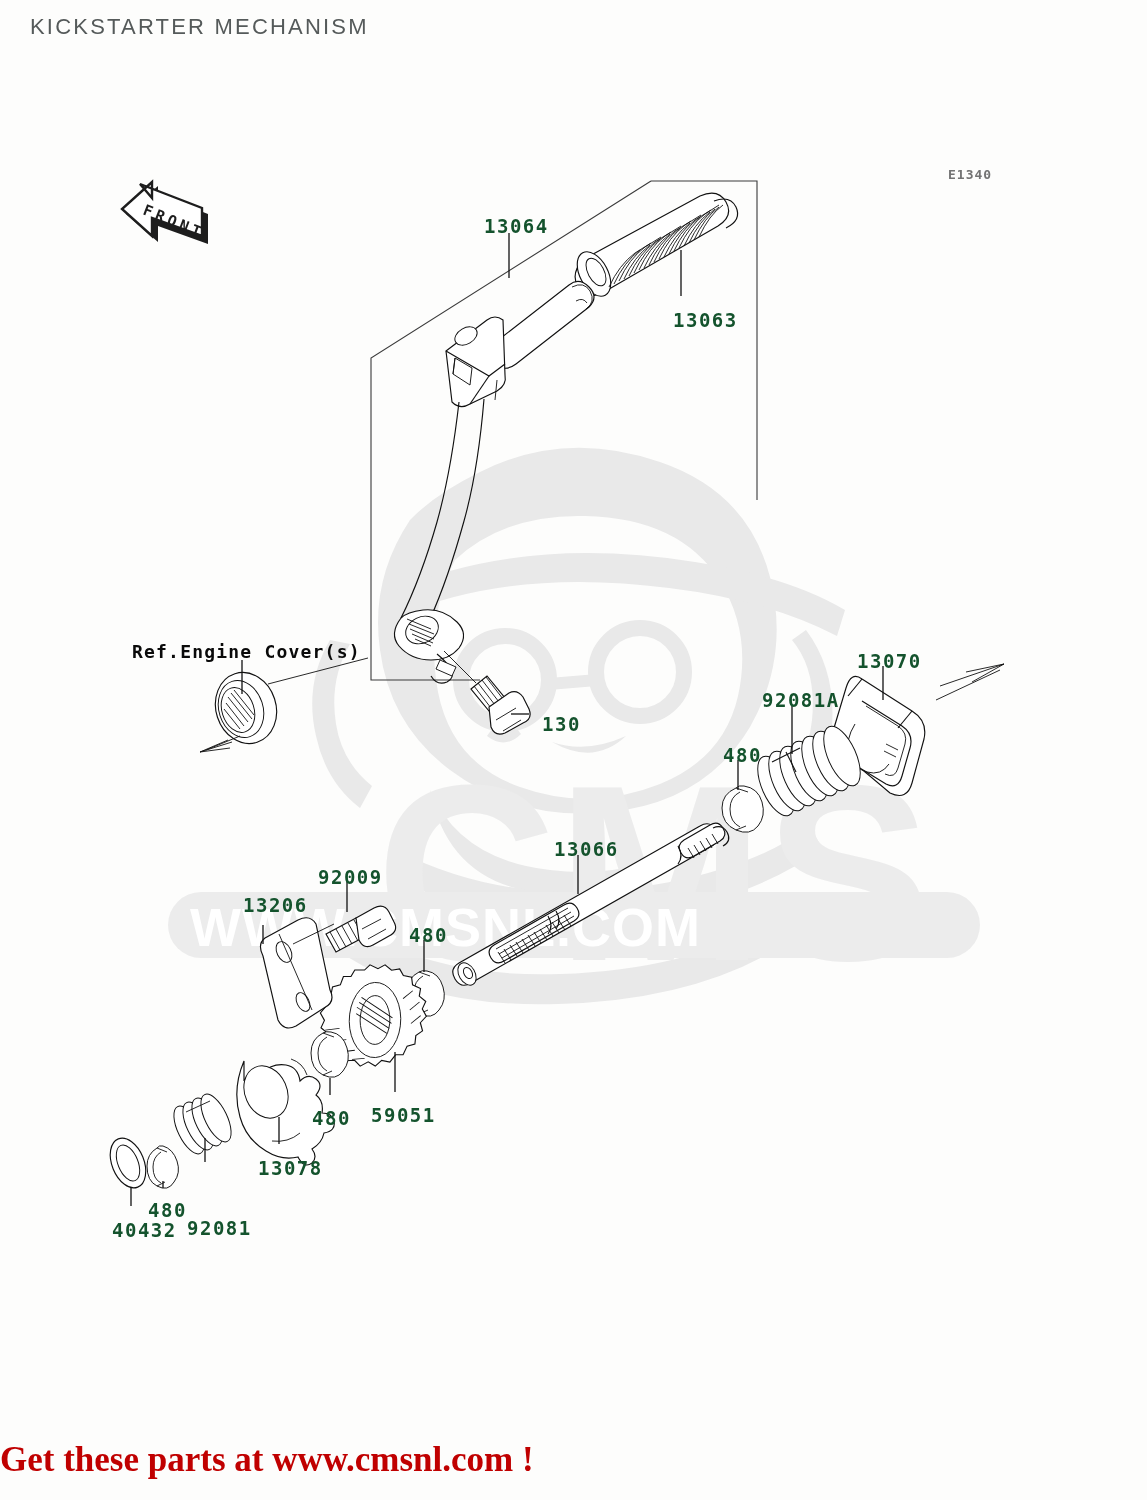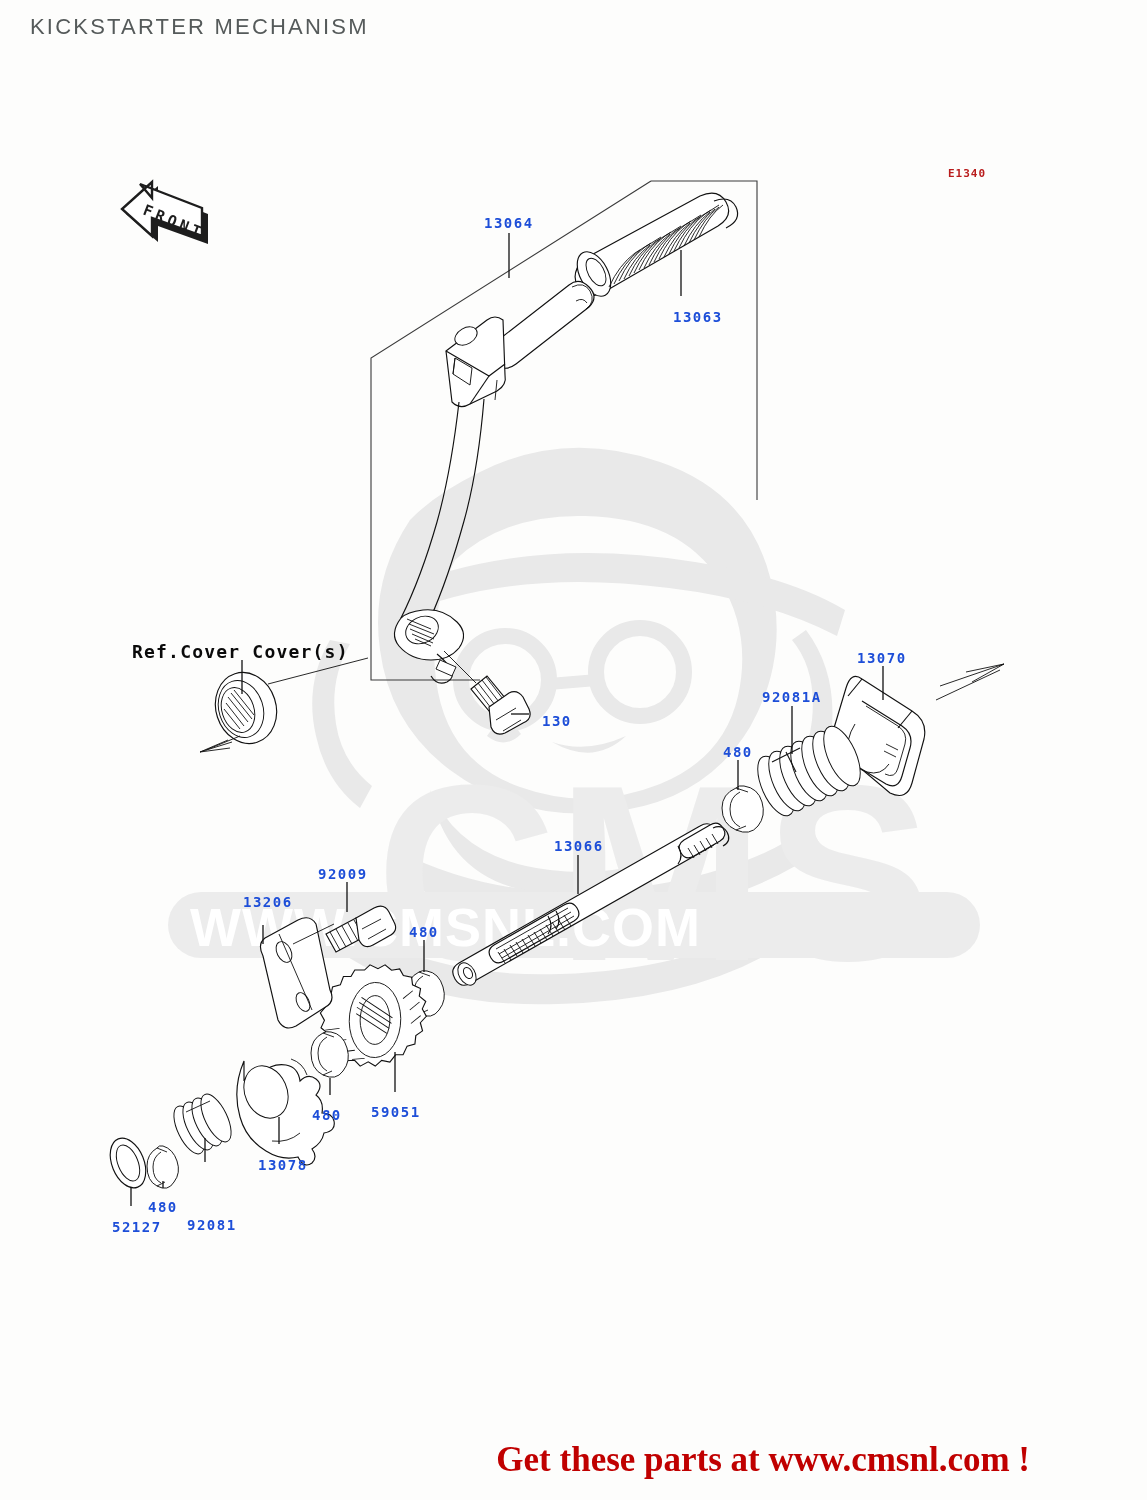--- a/index.html
+++ b/index.html
@@ -17,37 +17,37 @@
     font-size:22px;letter-spacing:2.2px;
     color:#555a5a;font-weight:400;
     font-family:"Liberation Sans",sans-serif;
     white-space:nowrap;
     text-align:center;
   }
 
   .diagcode{
     position:absolute;left:948px;top:167px;
     font-family:"DejaVu Sans Mono",monospace;
-    font-size:11px;font-weight:700;color:#b91c1c;
+    font-size:13px;font-weight:700;color:#737373;
     letter-spacing:1px;
   }
 
   .footer{
     position:absolute;left:0;top:1440px;width:1030px;
-    text-align:right;
+    text-align:left;
     font-family:"Liberation Serif",serif;
     font-size:35px;color:#c00000;font-weight:700;
     letter-spacing:0px;
   }
 
   
   .lbl{
     position:absolute;
     font-family:"DejaVu Sans Mono",monospace;
-    font-size:14px;font-weight:700;color:#1d4ed8;
+    font-size:19px;font-weight:700;color:#14532d;
     letter-spacing:1.5px;white-space:nowrap;
   }
   .reflbl{
     position:absolute;
     font-family:"DejaVu Sans Mono",monospace;
     font-size:18px;font-weight:700;color:#0a0a0a;
     letter-spacing:1.2px;white-space:nowrap;
   }
 
   svg.layer{position:absolute;left:0;top:0;width:1147px;height:1500px;pointer-events:none;}
@@ -452,34 +452,34 @@
       </g>
 
       <path class="fillw" d="M356 918 L374 908 q10 -5 15 4 l5 10 q5 9 -5 14 l-16 9 q-9 5 -14 -5 z"></path>
       <path class="ln-thin" d="M362 929 L381 919"></path>
       <path class="ln-thin" d="M368 939 L386 929"></path>
     </g>
     <path class="ln-lead" d="M347 882 L347 912"></path>
 
   </svg>
 
-  <div class="reflbl" style="left:132px;top:641px;">Ref.Cover Cover(s)</div>
+  <div class="reflbl" style="left:132px;top:641px;">Ref.Engine Cover(s)</div>
 
   <div class="lbl" style="left:484px;top:215px;">13064</div>
   <div class="lbl" style="left:657px;top:309px;margin-left:16px;">13063</div>
   <div class="lbl" style="left:542px;top:713px;">130</div>
   <div class="lbl" style="left:857px;top:650px;">13070</div>
   <div class="lbl" style="left:762px;top:689px;">92081A</div>
   <div class="lbl" style="left:723px;top:744px;">480</div>
   <div class="lbl" style="left:554px;top:838px;text-align:center;">13066</div>
   <div class="lbl" style="left:318px;top:866px;">92009</div>
   <div class="lbl" style="left:243px;top:894px;">13206</div>
   <div class="lbl" style="left:409px;top:924px;">480</div>
   <div class="lbl" style="left:371px;top:1104px;">59051</div>
   <div class="lbl" style="left:312px;top:1107px;">480</div>
   <div class="lbl" style="left:258px;top:1157px;">13078</div>
   <div class="lbl" style="left:187px;top:1177px;margin-top:40px;">92081</div>
   <div class="lbl" style="left:148px;top:1199px;">480</div>
-  <div class="lbl" style="left:112px;top:1219px;">52127</div>
+  <div class="lbl" style="left:112px;top:1219px;">40432</div>
 
   <div class="footer">Get these parts at www.cmsnl.com !</div>
 
 </div>
 
 </body></html>

